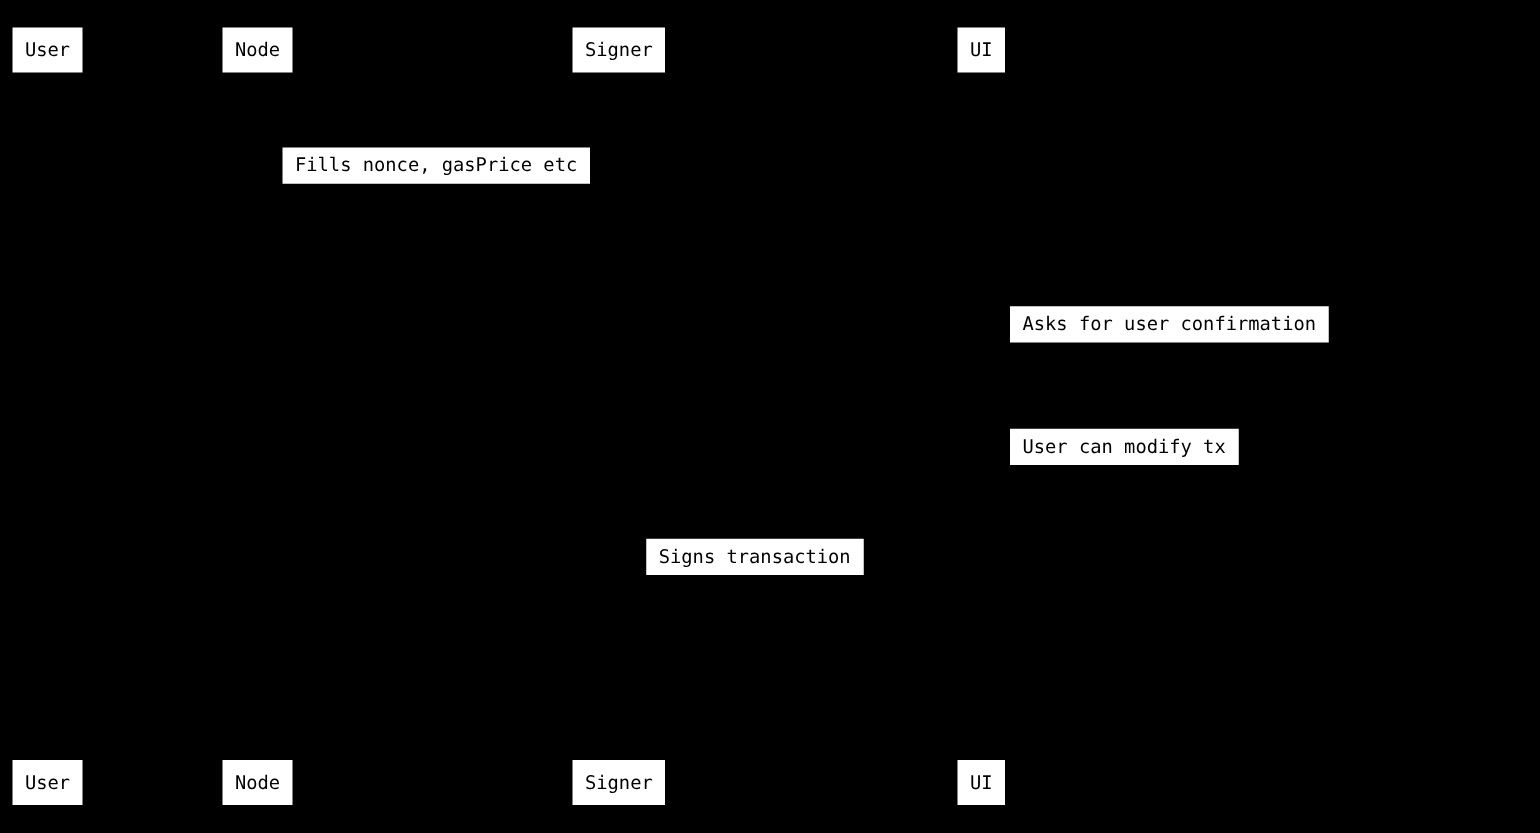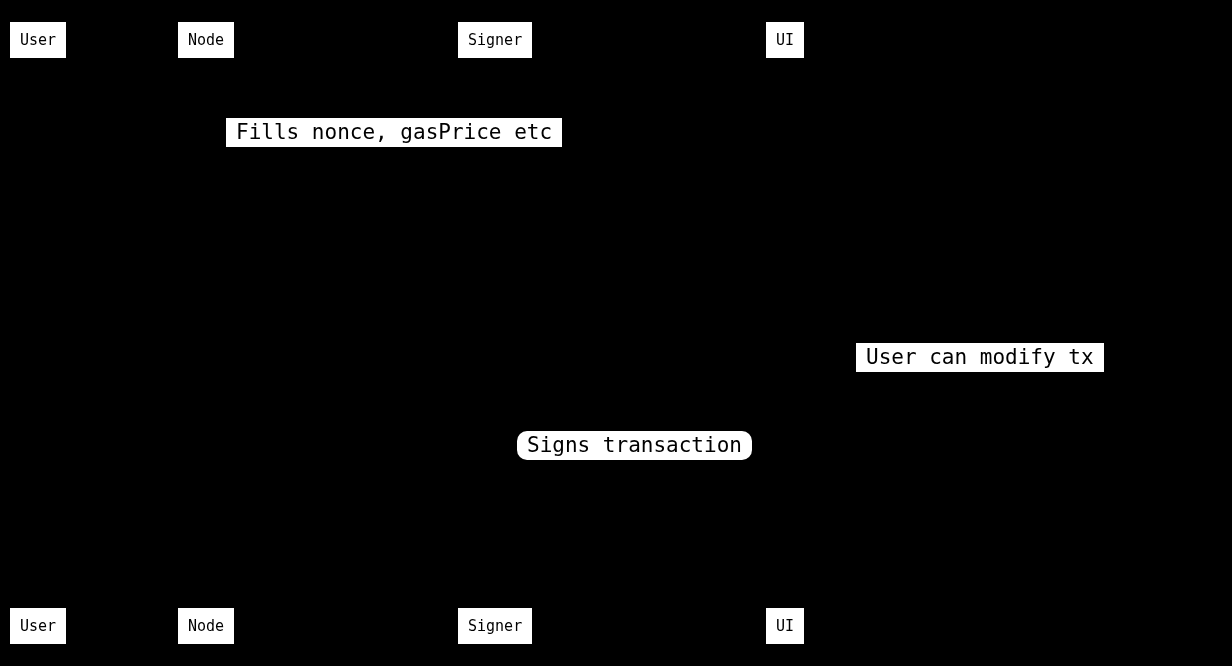--- a/index.html
+++ b/index.html
@@ -21,38 +21,39 @@
     color: #000000;
     font-size: 15px;
     line-height: 20px;
     padding: 8px 10px;
     white-space: nowrap;
   }
   .message-box {
     position: absolute;
     background: #ffffff;
     color: #000000;
-    font-size: 21px;
+    font-size: 15px;
     line-height: 21px;
     padding: 4px 10px;
     white-space: nowrap;
   }
 </style>
 </head>
 <body>
 
 <div class="canvas">
 
   <div class="participant-box" style="left:10px; top:22px;">User</div>
   <div class="participant-box" style="left:178px; top:22px;">Node</div>
   <div class="participant-box" style="left:458px; top:22px;">Signer</div>
   <div class="participant-box" style="left:766px; top:22px;">UI</div>
 
   <div class="message-box" style="left:226px; top:118px;">Fills nonce, gasPrice etc</div>
-  <div class="message-box" style="left:856px; top:343px;text-align:center;">User can modify tx</div>
-  <div class="message-box" style="left:517px; top:431px;border-radius:10px;">Signs transaction</div>
+  <div class="message-box" style="left:808px; top:245px;">Asks for user confirmation</div>
+  <div class="message-box" style="left:808px; top:343px;text-align:center;">User can modify tx</div>
+  <div class="message-box" style="left:517px; top:431px;">Signs transaction</div>
 
   <div class="participant-box" style="left:10px; top:608px;">User</div>
   <div class="participant-box" style="left:178px; top:608px;">Node</div>
   <div class="participant-box" style="left:458px; top:608px;">Signer</div>
   <div class="participant-box" style="left:766px; top:608px;">UI</div>
 
 </div>
 
 </body></html>

